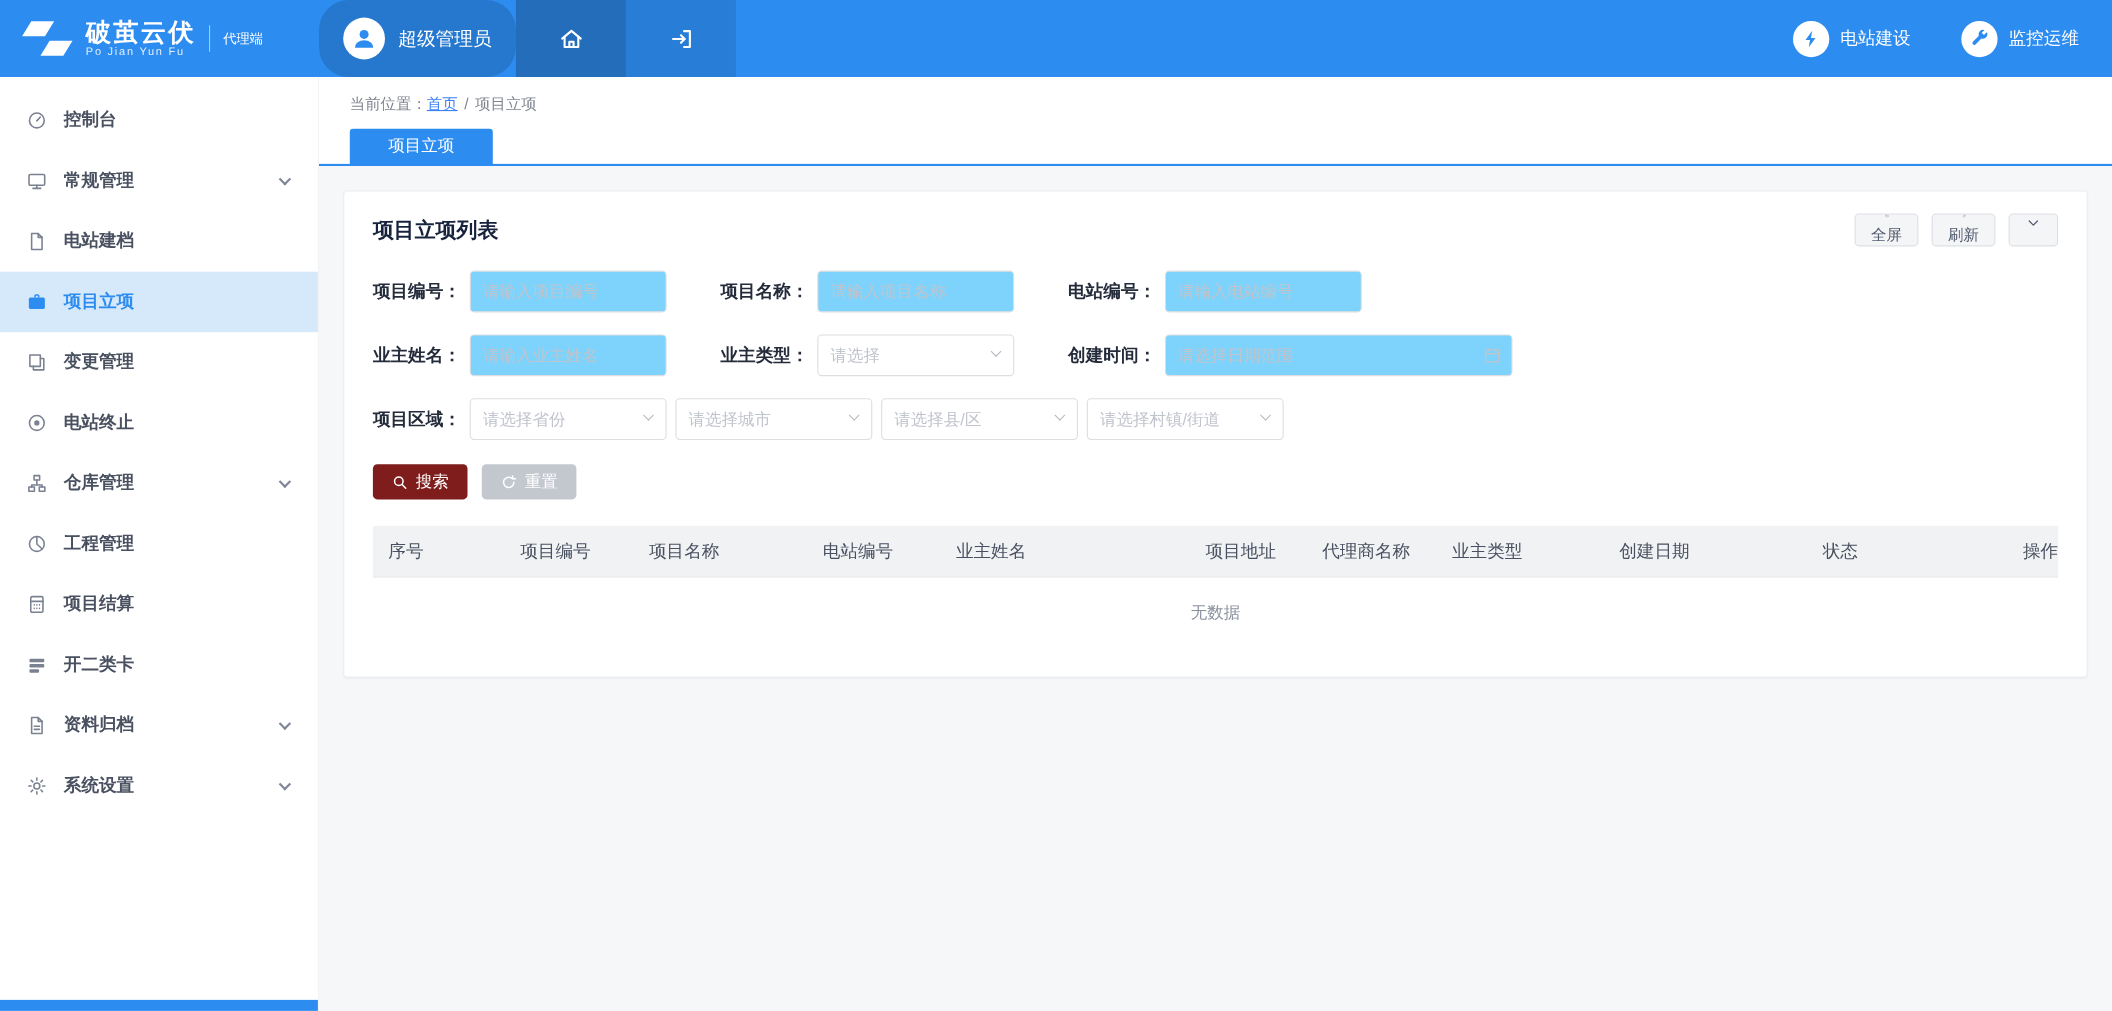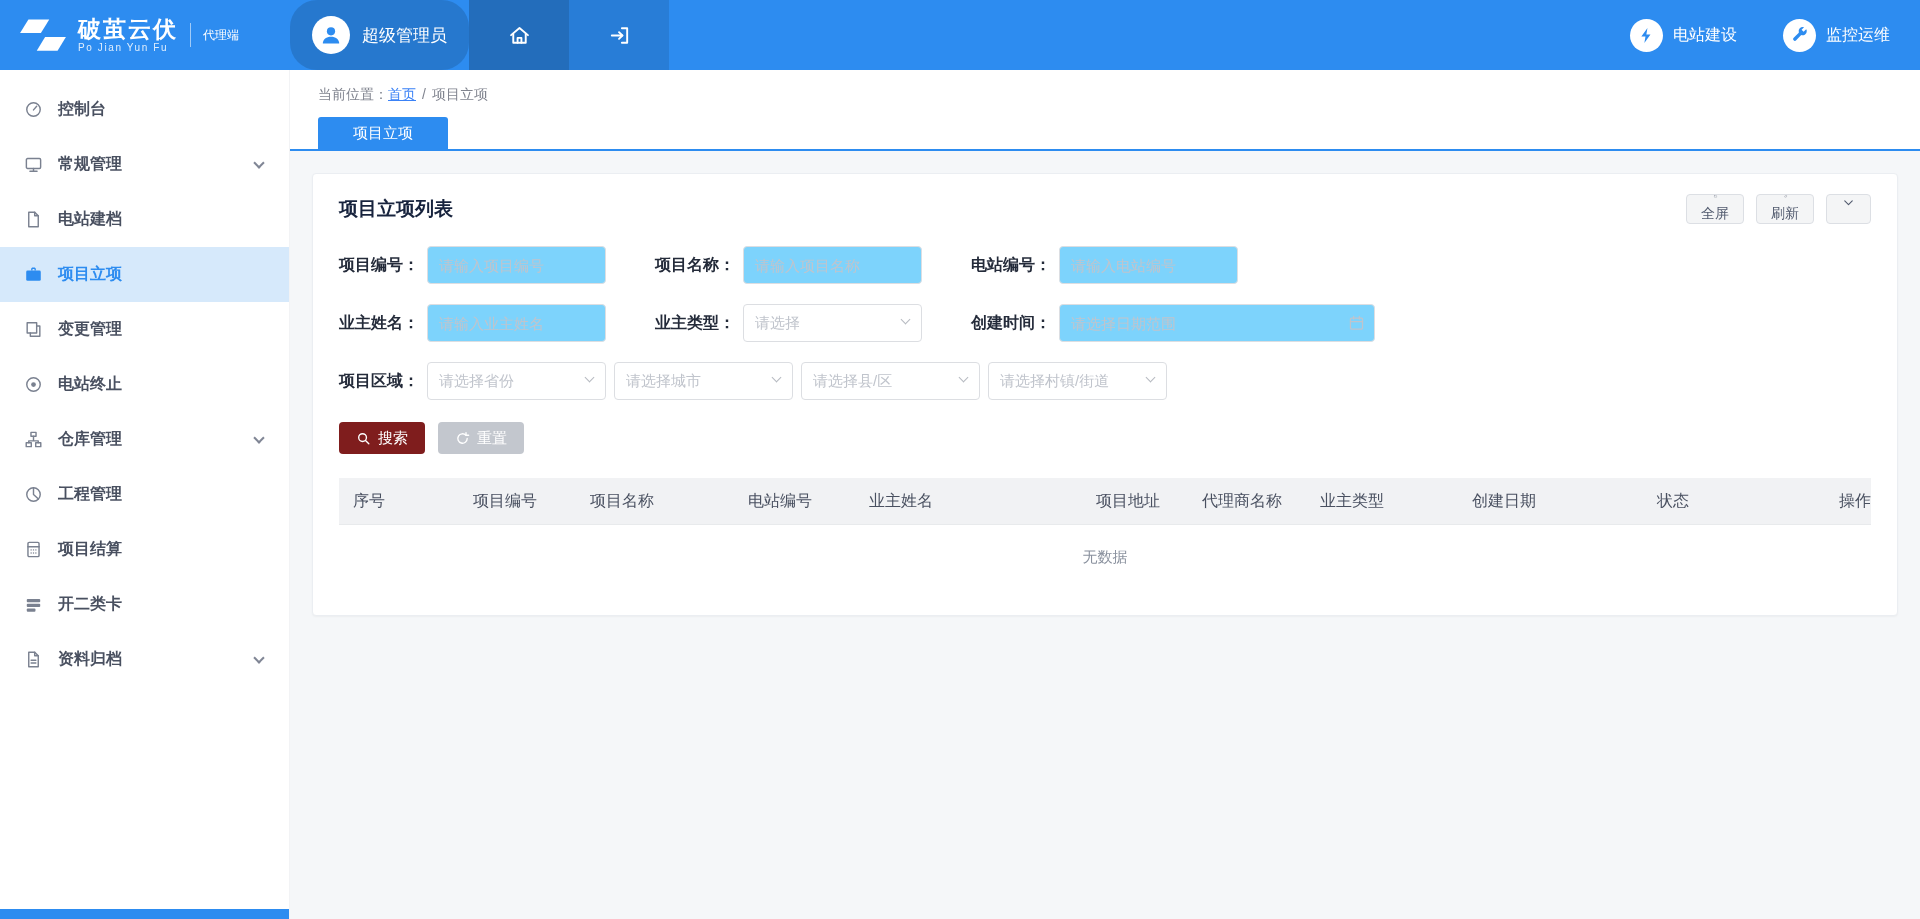--- a/index.html
+++ b/index.html
@@ -238,20 +238,28 @@
     </div>
     <div class="side-item">
       <svg class="ic s-ic" viewBox="0 0 24 24">
           <path d="M6 2.8h7.5l4.5 4.5v13.9H6z"></path>
           <path d="M13.5 2.8v4.5H18"></path>
           <path d="M9 13h6M9 16.5h6"></path>
         </svg>
       <span>资料归档</span>
       <i class="chev"></i>
     </div>
+    <div class="side-item">
+      <svg class="ic s-ic" viewBox="0 0 24 24">
+          <circle cx="12" cy="12" r="3.4"></circle>
+          <path d="M12 2.8v2.6M12 18.6v2.6M2.8 12h2.6M18.6 12h2.6M5.5 5.5l1.8 1.8M16.7 16.7l1.8 1.8M18.5 5.5l-1.8 1.8M7.3 16.7l-1.8 1.8"></path>
+        </svg>
+      <span>系统设置</span>
+      <i class="chev"></i>
+    </div>
     <div class="collapse-bar"></div>
   </div>
 
   <div class="main">
     <div class="breadcrumb">
       <span>当前位置：</span><span class="bc-link">首页</span><span class="bc-sep">/</span><span>项目立项</span>
     </div>
 
     <div class="tabbar">
       <span class="tab">项目立项</span>

